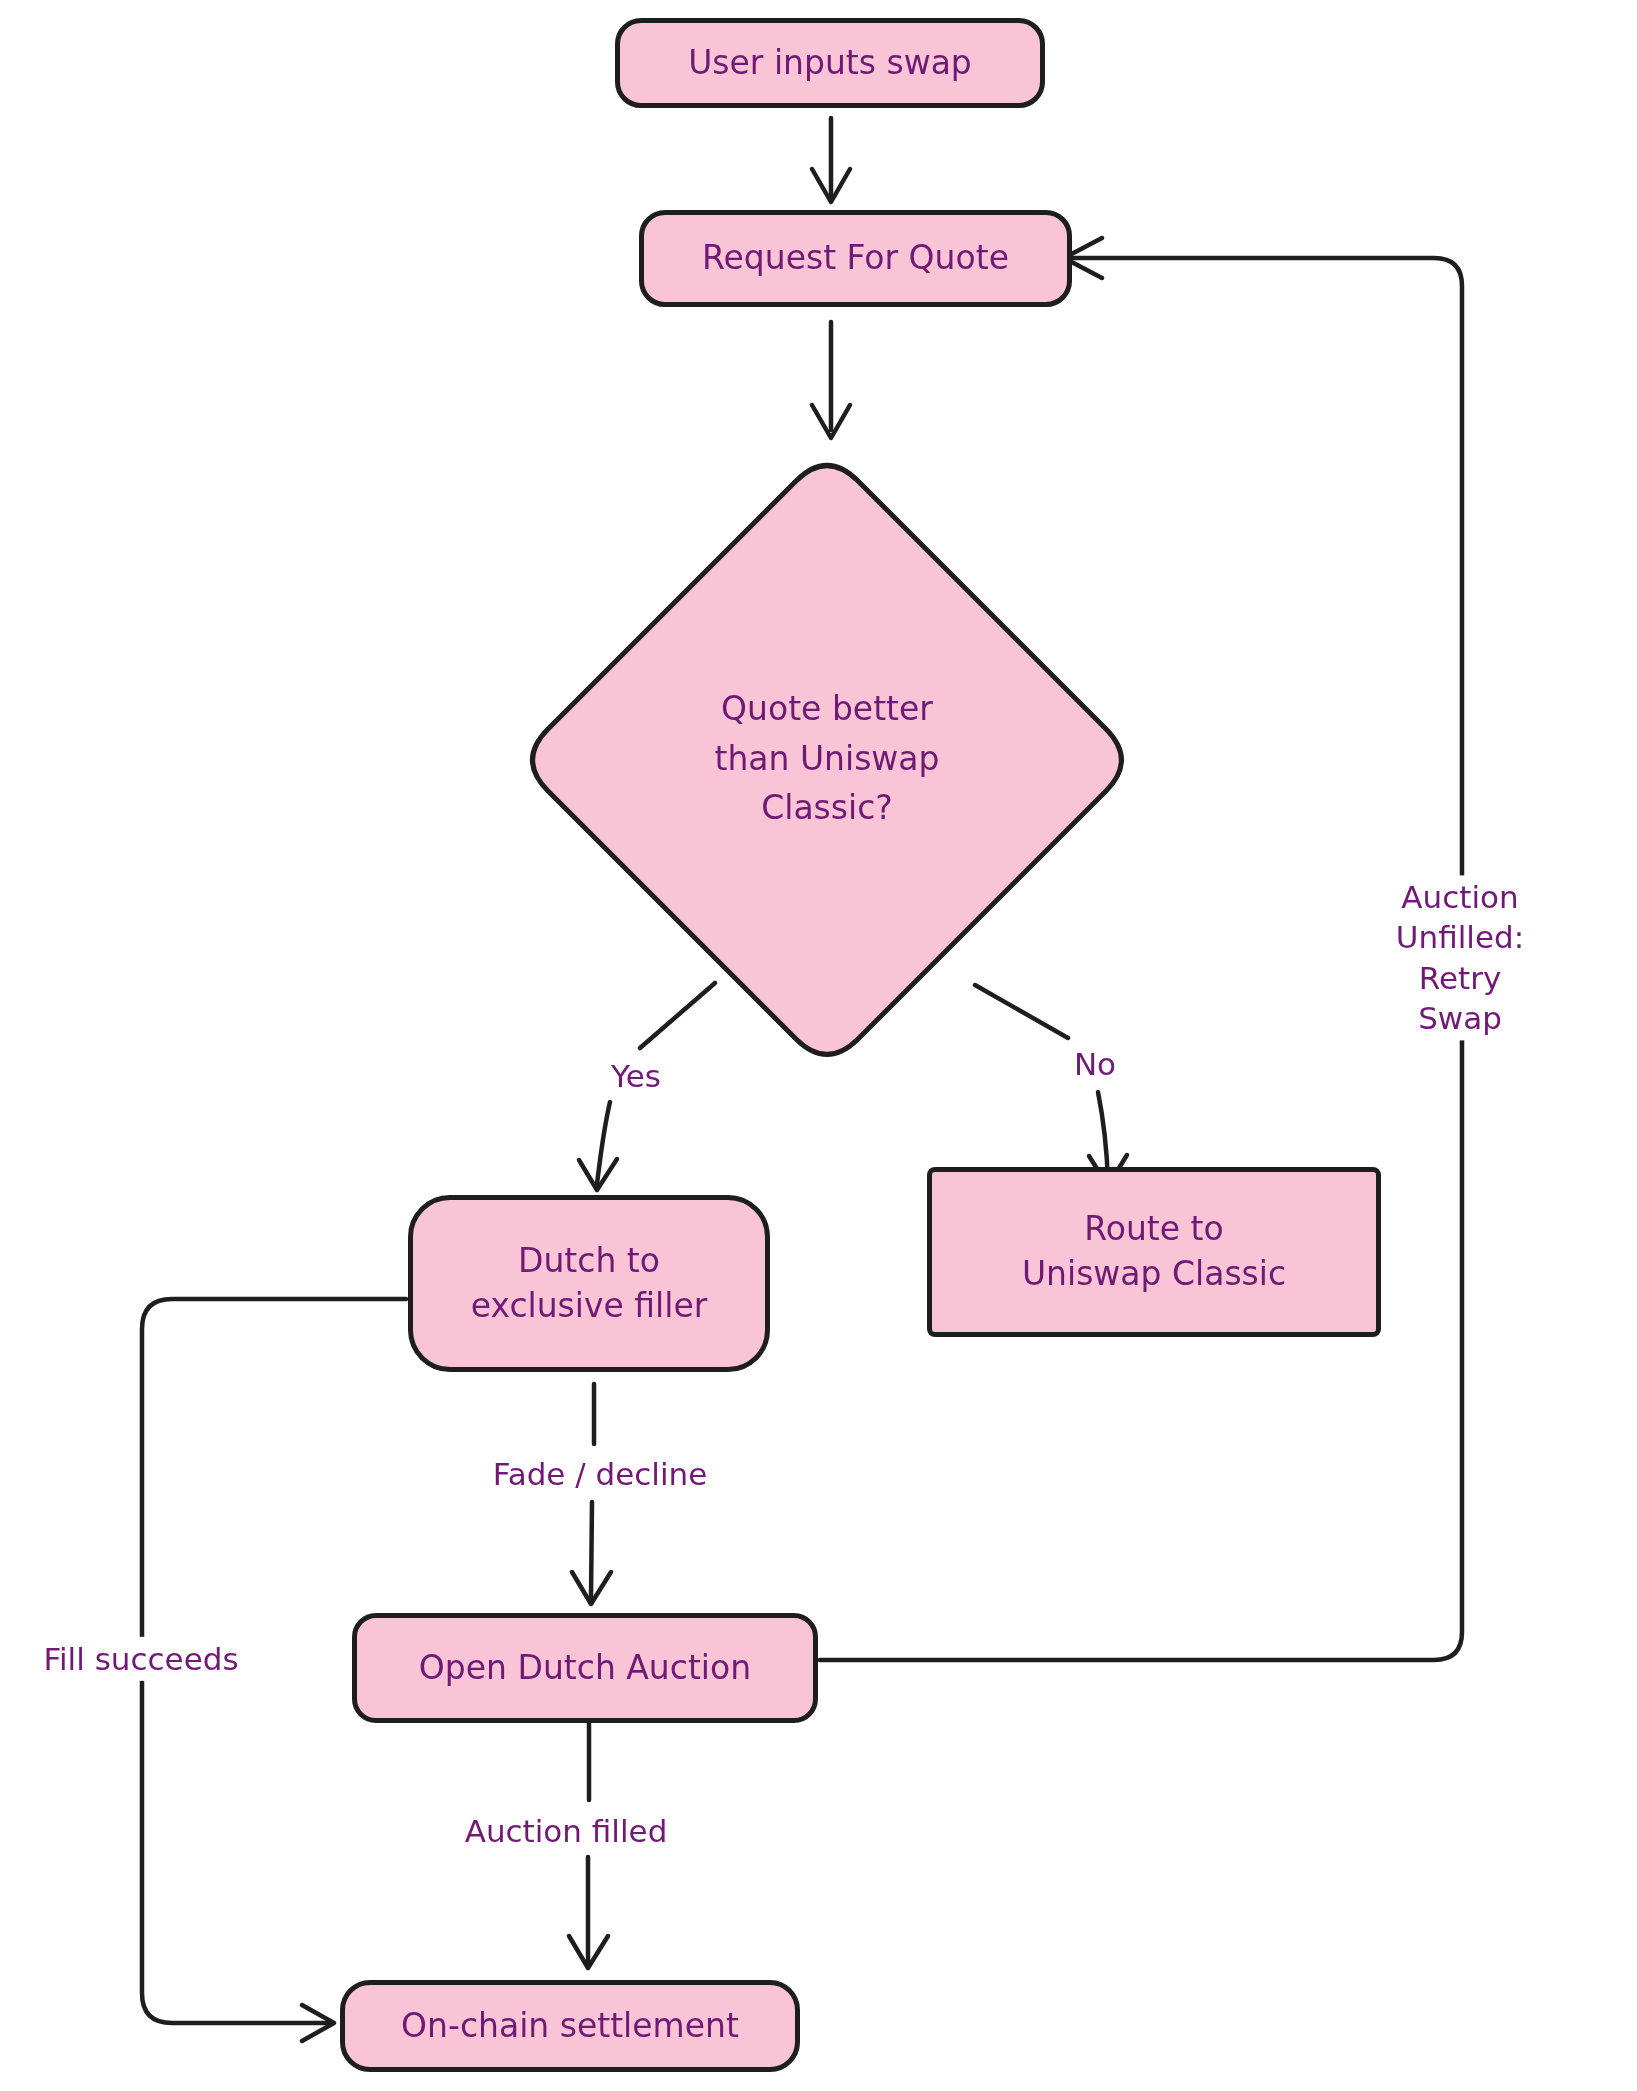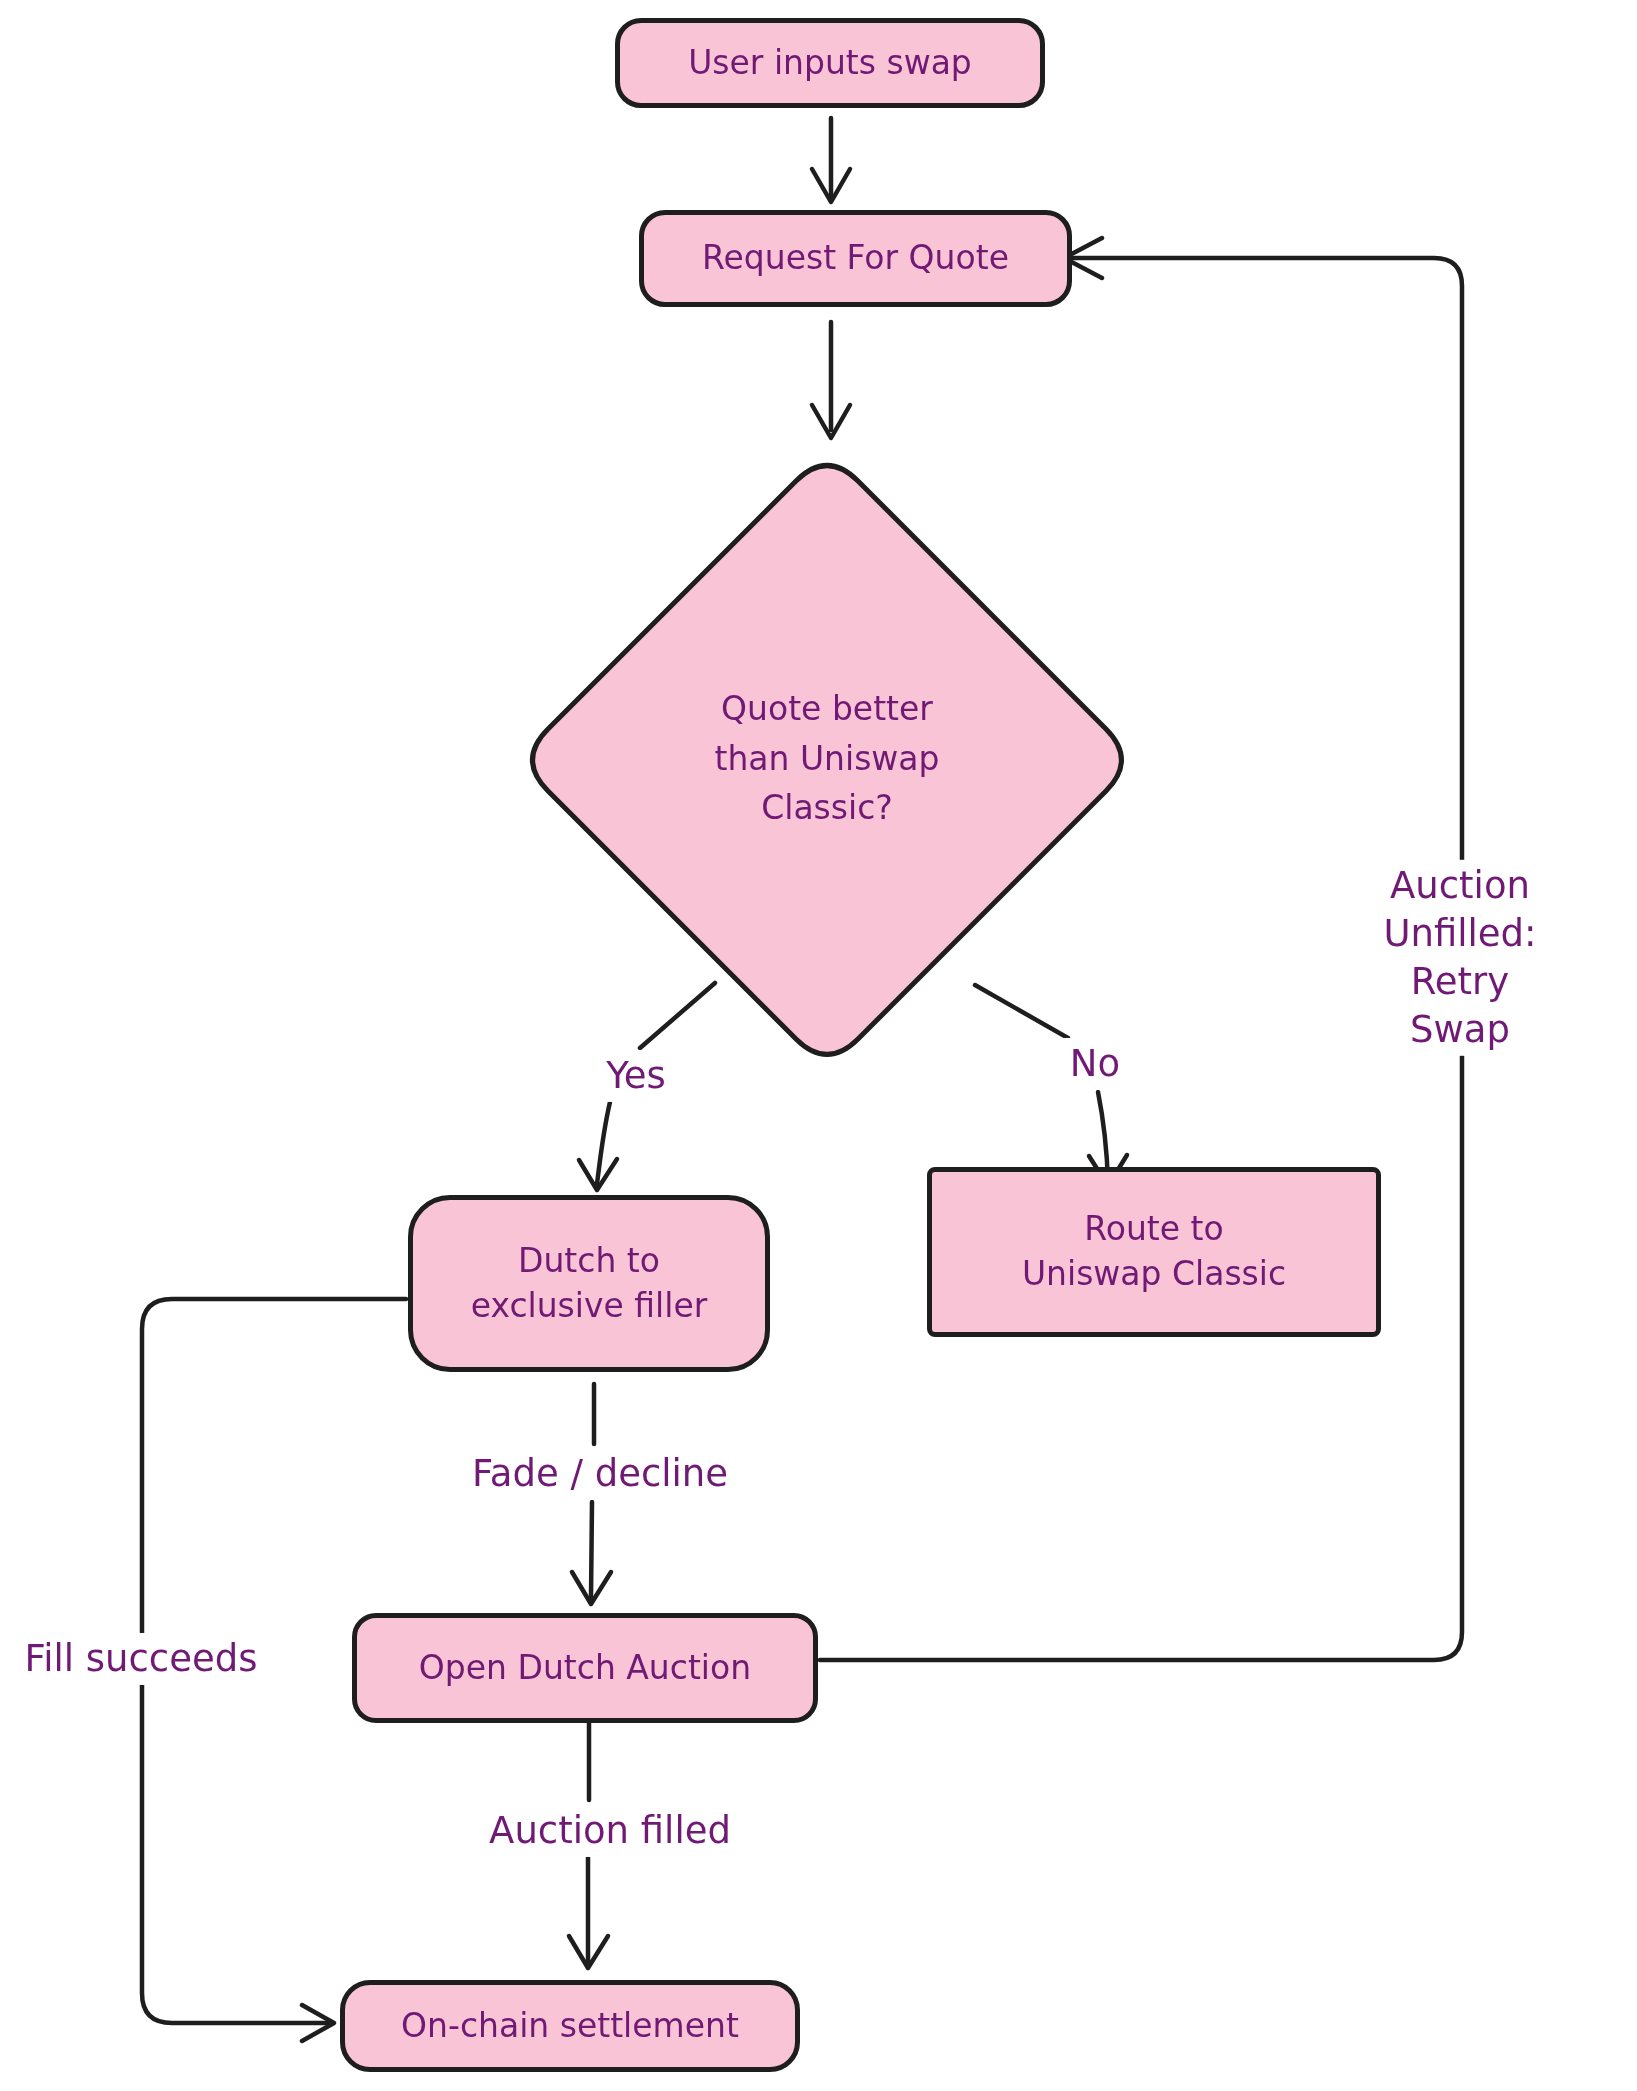--- a/index.html
+++ b/index.html
@@ -29,21 +29,21 @@
     transform:translate(-50%,-50%);
     text-align:center;
     font-size:33px;line-height:1.5;
     white-space:pre-line;
   }
   .edge-label{
     position:absolute;
     transform:translate(-50%,-50%);
     background:#ffffff;
     padding:2px 8px;
-    font-size:37px;line-height:1.3;
+    font-size:31px;line-height:1.3;
     text-align:center;
     white-space:pre-line;
   }
 </style>
 </head>
 <body>
 
 <div class="canvas">
 
   <svg class="wires" viewBox="0 0 1637 2091">
@@ -114,20 +114,20 @@
   <div class="node" style="left:352px;top:1613px;width:466px;height:110px;border-radius:24px;">Open Dutch Auction</div>
 
   <div class="node" style="left:340px;top:1980px;width:460px;height:92px;border-radius:30px;">On-chain settlement</div>
 
   <div class="edge-label" style="left:636px;top:1076px;">Yes</div>
 
   <div class="edge-label" style="left:1095px;top:1064px;">No</div>
 
   <div class="edge-label" style="left:600px;top:1474px;">Fade / decline</div>
 
-  <div class="edge-label" style="left:610px;top:1831px;">Auction filled</div>
+  <div class="edge-label" style="left:566px;top:1831px;">Auction filled</div>
 
   <div class="edge-label" style="left:141px;top:1659px;">Fill succeeds</div>
 
   <div class="edge-label" style="left:1460px;top:958px;">Auction Unfilled:
 Retry Swap</div>
 
 </div>
 
 </body></html>

